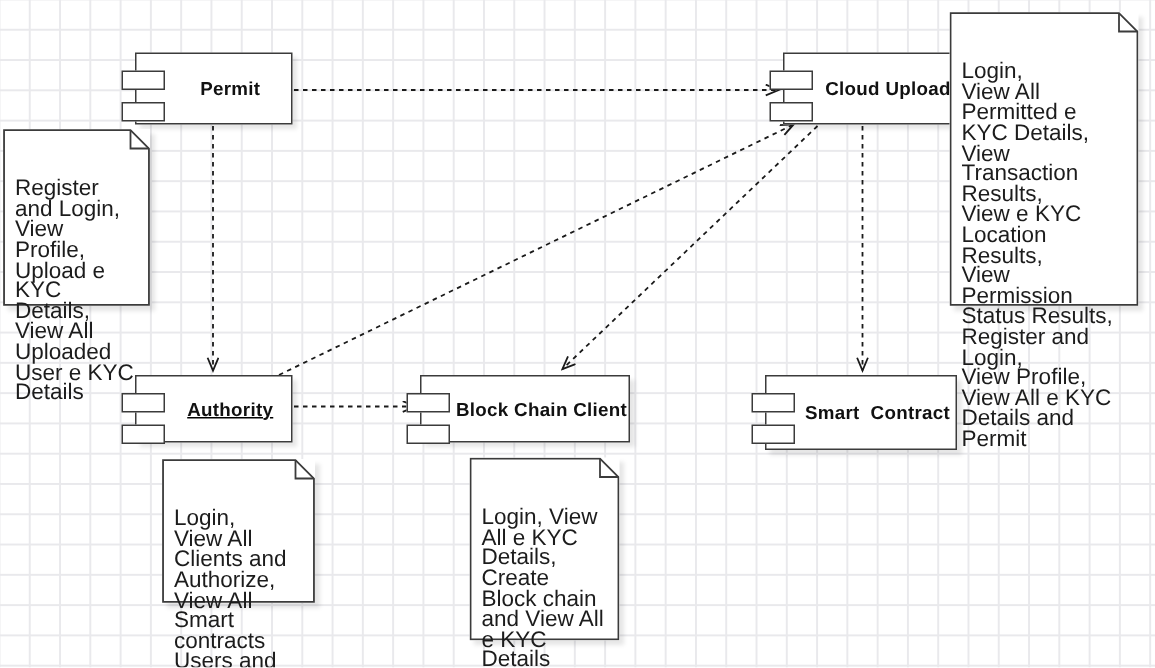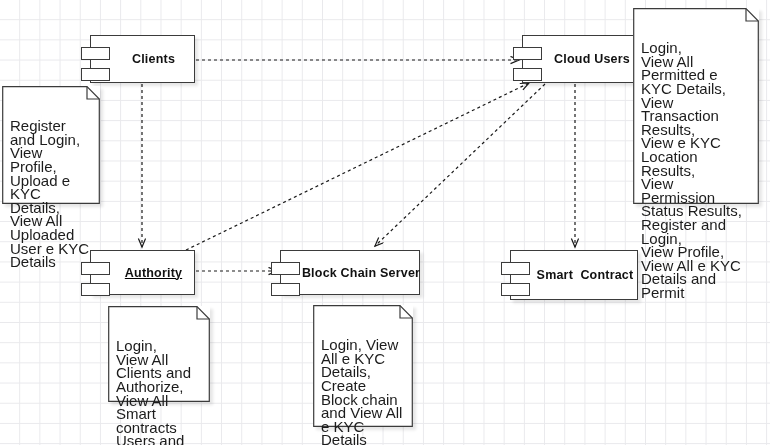--- a/index.html
+++ b/index.html
@@ -119,45 +119,45 @@
 
       <line x1="575" y1="84" x2="575" y2="247" marker-end="url(#oa)"></line>
     </g>
   </svg>
 
   <div class="component" style="left:90px;top:35px;width:105px;height:48px;">
     <span class="cmp-icon">
       <i class="t1"></i>
         <i class="t2"></i>
     </span>
-    <span class="cmp-label">Clients</span>
+    <span class="cmp-label">Permit</span>
   </div>
 
   <div class="component" style="left:522px;top:35px;width:118px;height:48px;">
     <span class="cmp-icon">
       <i class="t1"></i>
         <i class="t2"></i>
     </span>
-    <span class="cmp-label">Cloud Users</span>
+    <span class="cmp-label">Cloud Upload</span>
   </div>
 
   <div class="component" style="left:90px;top:250px;width:105px;height:45px;text-decoration:underline;">
     <span class="cmp-icon">
       <i class="t1"></i>
         <i class="t2"></i>
     </span>
     <span class="cmp-label">Authority</span>
   </div>
 
   <div class="component" style="left:280px;top:250px;width:140px;height:45px;">
     <span class="cmp-icon">
       <i class="t1"></i>
         <i class="t2"></i>
     </span>
-    <span class="cmp-label">Block Chain Server</span>
+    <span class="cmp-label">Block Chain Client</span>
   </div>
 
   <div class="component" style="left:510px;top:250px;width:128px;height:50px;">
     <span class="cmp-icon">
       <i class="t1"></i>
         <i class="t2"></i>
     </span>
     <span class="cmp-label">Smart  Contract</span>
   </div>
 

